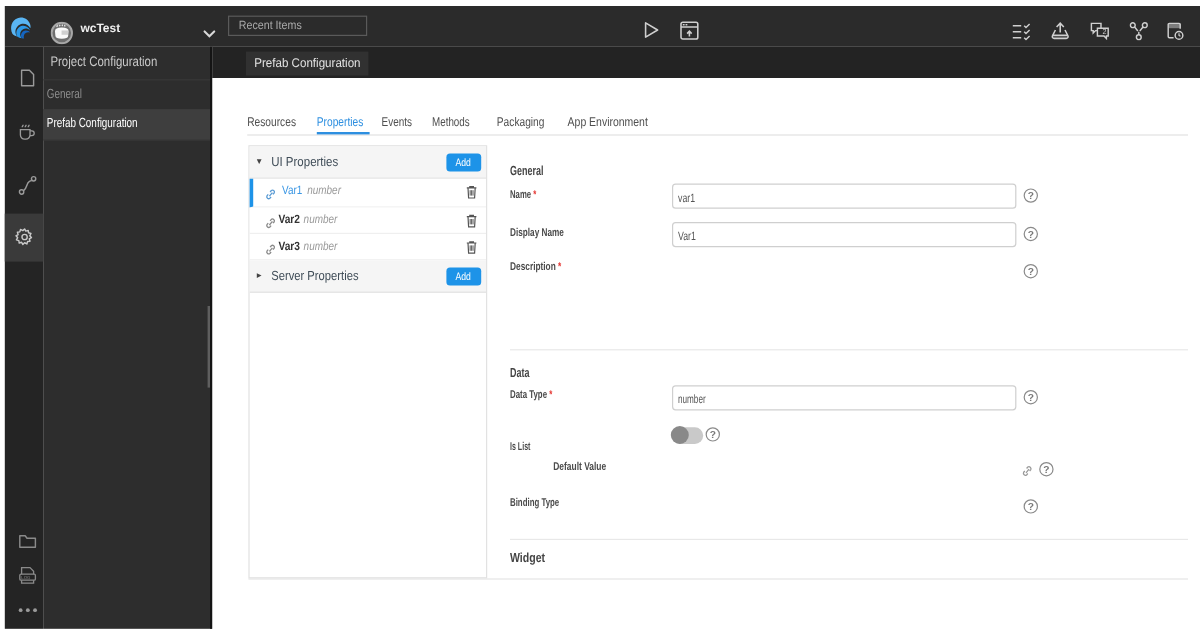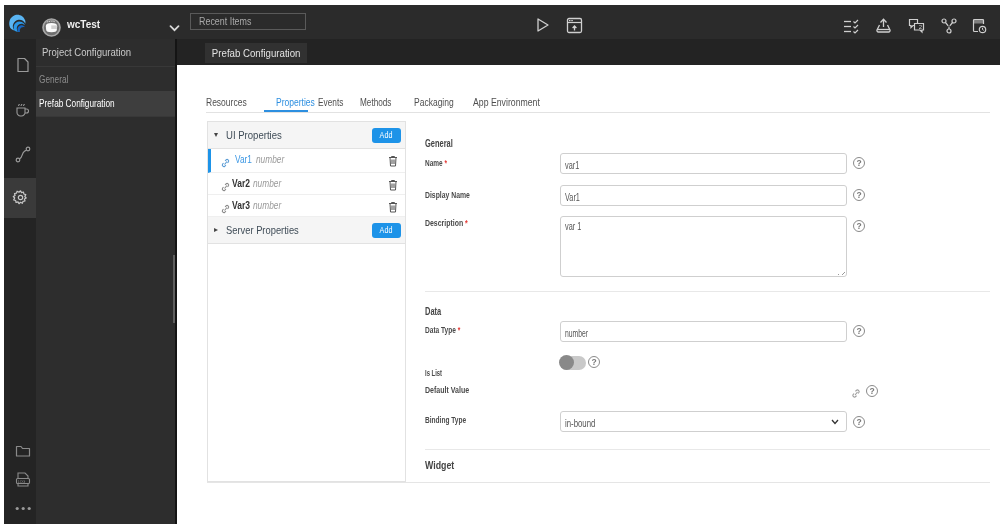--- a/index.html
+++ b/index.html
@@ -215,21 +215,21 @@
   <div id="mscroll"></div>
 </div>
 
 <div id="strip">
   <div id="striptab"><span class="sxc" style="transform:scaleX(.92)">Prefab Configuration</span></div>
 </div>
 
 <div id="content">
 
   <div class="tabtxt" style="left:29px;"><span class="sx" style="transform:scaleX(.81)">Resources</span></div>
-  <div class="tabtxt" style="left:99px; color:#2d8fe0;"><span class="sx" style="transform:scaleX(.81)">Properties</span></div>
+  <div class="tabtxt" style="left:87px; color:#2d8fe0;"><span class="sx" style="transform:scaleX(.81)">Properties</span></div>
   <div class="tabtxt" style="left:141px;"><span class="sx" style="transform:scaleX(.79)">Events</span></div>
   <div class="tabtxt" style="left:183px;"><span class="sx" style="transform:scaleX(.78)">Methods</span></div>
   <div class="tabtxt" style="left:237px;"><span class="sx" style="transform:scaleX(.81)">Packaging</span></div>
   <div class="tabtxt" style="left:296px;"><span class="sx" style="transform:scaleX(.83)">App Environment</span></div>
   <div id="tabline"></div>
   <div id="tabsel"></div>
 
   <div id="lpanel">
     <div class="phead" style="top:0;">
       <span class="cap">▾</span>
@@ -279,47 +279,41 @@
   <div class="sect" style="top:72px;"><span class="sx" style="transform:scaleX(.68)">General</span></div>
   <div class="flabel" style="top:92px;"><span class="sx" style="transform:scaleX(.68)">Name <span class="req">*</span></span></div>
   <div class="finput" style="top:88px;"><span class="sx" style="transform:scaleX(.73)">var1</span></div>
   <div class="help" style="left:676px; top:92px;">?</div>
 
   <div class="flabel" style="top:124px;"><span class="sx" style="transform:scaleX(.72)">Display Name</span></div>
   <div class="finput" style="top:120px;"><span class="sx" style="transform:scaleX(.73)">Var1</span></div>
   <div class="help" style="left:676px; top:124px;">?</div>
 
   <div class="flabel" style="top:152px;"><span class="sx" style="transform:scaleX(.73)">Description <span class="req">*</span></span></div>
-  <div id="ta" style="top:151px;"><span class="sx" style="transform:scaleX(.73)">var 1</span><span class="grip"></span></div>
   <div class="help" style="left:676px; top:155px;">?</div>
 
   <div class="sep" style="top:226px;"></div>
   <div class="sect" style="top:240px;"><span class="sx" style="transform:scaleX(.68)">Data</span></div>
   <div class="flabel" style="top:259px;"><span class="sx" style="transform:scaleX(.69)">Data Type <span class="req">*</span></span></div>
   <div class="finput" style="top:256px;"><span class="sx" style="transform:scaleX(.68)">number</span></div>
   <div class="help" style="left:676px; top:260px;">?</div>
 
   <div class="flabel" style="top:302px;"><span class="sx" style="transform:scaleX(.62)">Is List</span></div>
   <div class="toggle" style="top:291px;">
       <span class="knob"></span>
     </div>
   <div class="help" style="left:411px; top:291px;">?</div>
 
-  <div class="flabel" style="top:319px;"><span class="sx" style="transform:scaleX(.74)">Default Value</span></div>
+  <div class="flabel" style="top:319px;margin-left:36px;"><span class="sx" style="transform:scaleX(.74)">Default Value</span></div>
   <div class="abs" style="left:674px; top:320px;">
     <svg width="10" height="11" viewBox="0 0 10 11" stroke="#9a9a9a" stroke-width="1.1" fill="none">
         <path d="M4 7 L6.5 4 M3 5.5 l-1 1.2 a1.7 1.7 0 0 0 2.5 2.1 l1 -1.2 M7 5.5 l1 -1.2 a1.7 1.7 0 0 0 -2.5 -2.1 l-1 1.2"></path>
       </svg>
   </div>
   <div class="help" style="left:689px; top:320px;">?</div>
 
   <div class="flabel" style="top:349px;"><span class="sx" style="transform:scaleX(.69)">Binding Type</span></div>
-  <div class="finput" style="top:346px; height:21px;"><span class="sx" style="transform:scaleX(.78)">in-bound</span>
-    <svg class="chev" style="right:7px; top:7px;" width="8" height="6" viewBox="0 0 8 6">
-        <path d="M1 1 L4 4.5 L7 1" stroke="#333" stroke-width="1.3" fill="none"></path>
-      </svg>
-  </div>
   <div class="help" style="left:676px; top:351px;">?</div>
 
   <div class="sep" style="top:384px;"></div>
   <div class="sect" style="top:394px;"><span class="sx" style="transform:scaleX(.8)">Widget</span></div>
   <div id="botline"></div>
 </div>
 
 </body></html>

